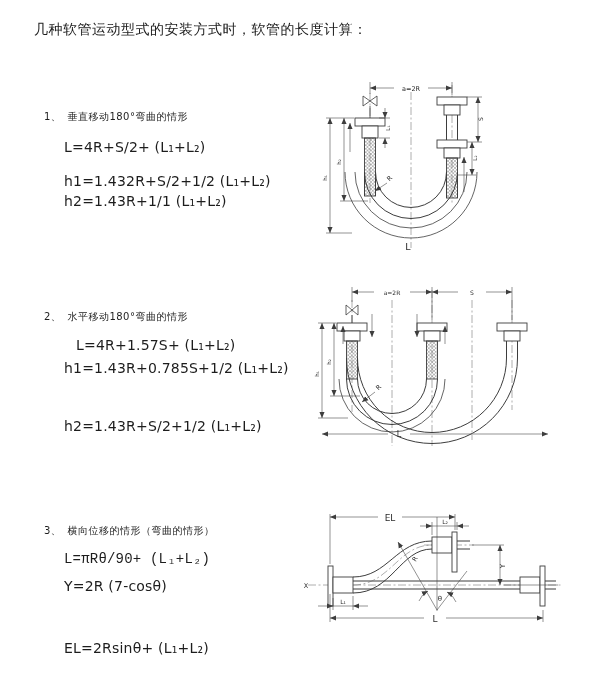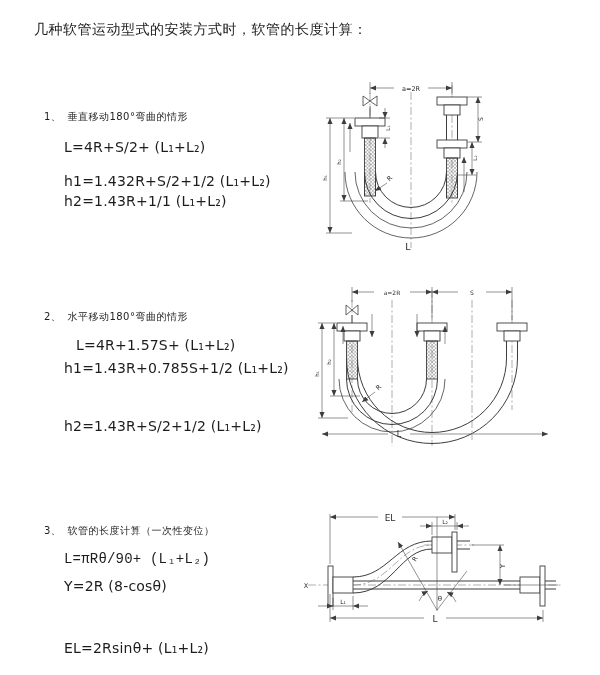--- a/index.html
+++ b/index.html
@@ -34,24 +34,24 @@
 <div class="abs formula" style="top:193px;">h2=1.43R+1/1 (L₁+L₂)</div>
 
 <div class="abs sec-heading" style="left:44px;top:310px;">
   <span class="sec-num">2、</span><span>水平移动180°弯曲的情形</span>
 </div>
 <div class="abs formula" style="top:337px;margin-left:12px;">L=4R+1.57S+ (L₁+L₂)</div>
 <div class="abs formula" style="top:360px;">h1=1.43R+0.785S+1/2 (L₁+L₂)</div>
 <div class="abs formula" style="top:390px;margin-top:28px;">h2=1.43R+S/2+1/2 (L₁+L₂)</div>
 
 <div class="abs sec-heading" style="left:44px;top:524px;">
-  <span class="sec-num">3、</span><span>软管的长度计算（一次性变位）</span>
+  <span class="sec-num">3、</span><span>横向位移的情形（弯曲的情形）</span>
 </div>
 <div class="abs formula" style="top:551px;font-family:Liberation Mono, monospace;">L=πRθ/90+ (L₁+L₂)</div>
-<div class="abs formula" style="top:578px;">Y=2R (8-cosθ)</div>
+<div class="abs formula" style="top:578px;">Y=2R (7-cosθ)</div>
 <div class="abs formula" style="top:640px;">EL=2Rsinθ+ (L₁+L₂)</div>
 
 <svg style="left:300px;top:64px;" width="280" height="200" viewBox="300 64 280 200">
   <defs>
     <pattern id="hatchA" width="3.5" height="3.5" patternUnits="userSpaceOnUse">
       <path d="M0,3.5 L3.5,0 M0,0 L3.5,3.5" stroke="#6b6b6b" stroke-width=".45"></path>
     </pattern>
     <marker id="arrA" viewBox="0 0 8 8" refX="7" refY="4" markerWidth="7" markerHeight="7" orient="auto-start-reverse" markerUnits="userSpaceOnUse">
       <path d="M0,1 L7,4 L0,7 Z" fill="#3d3d3d"></path>
     </marker>

